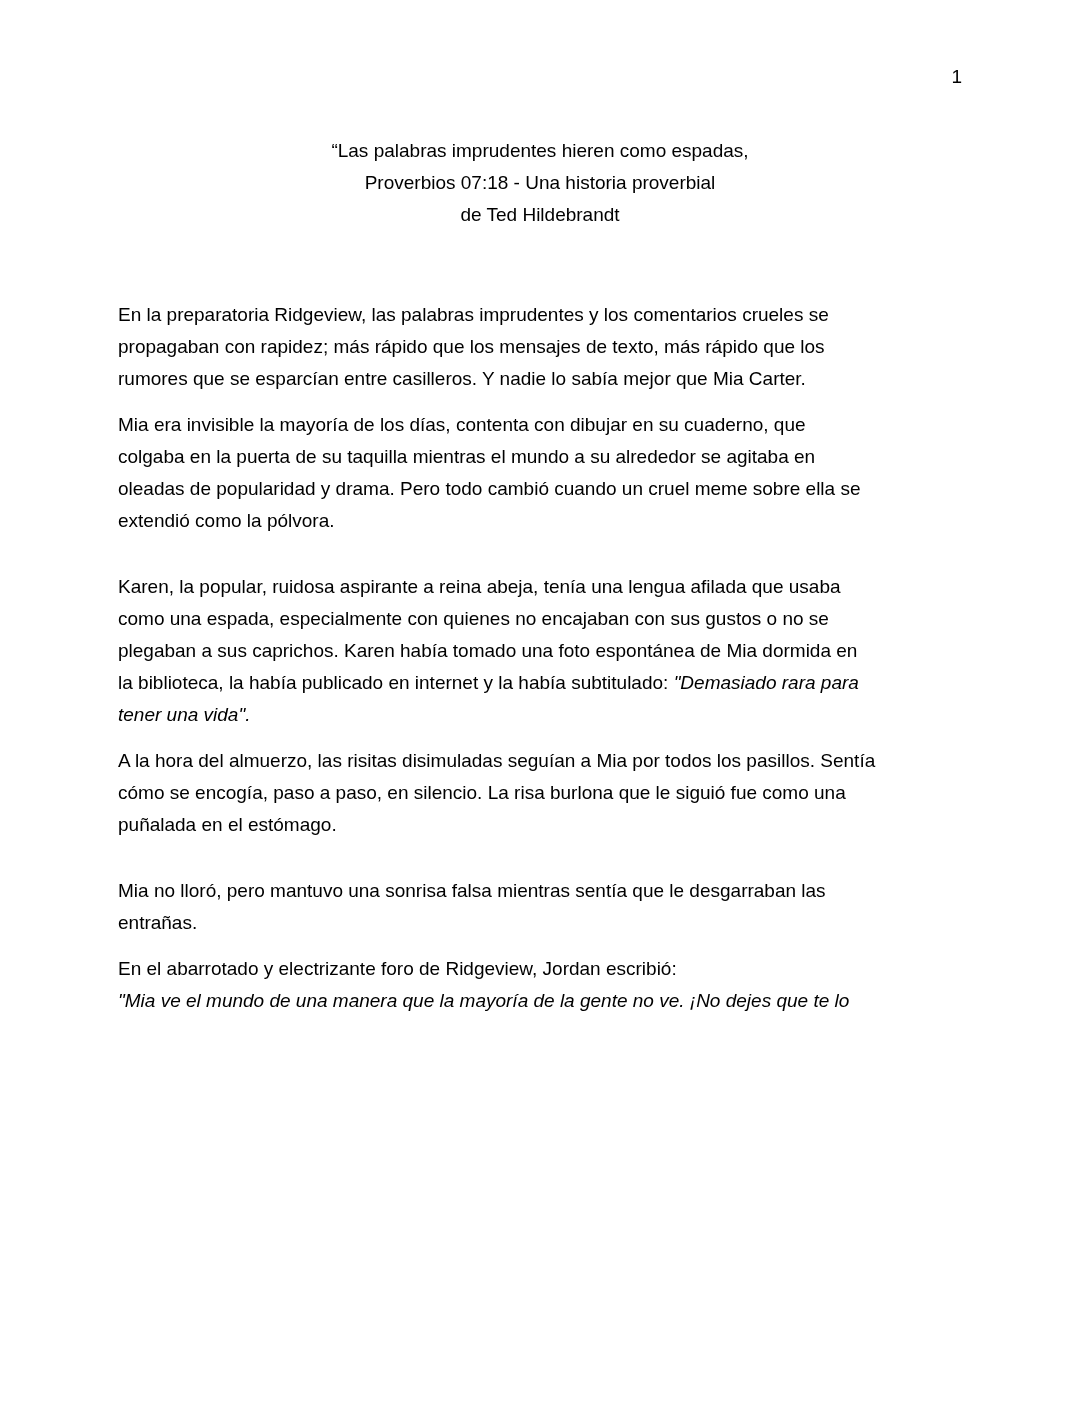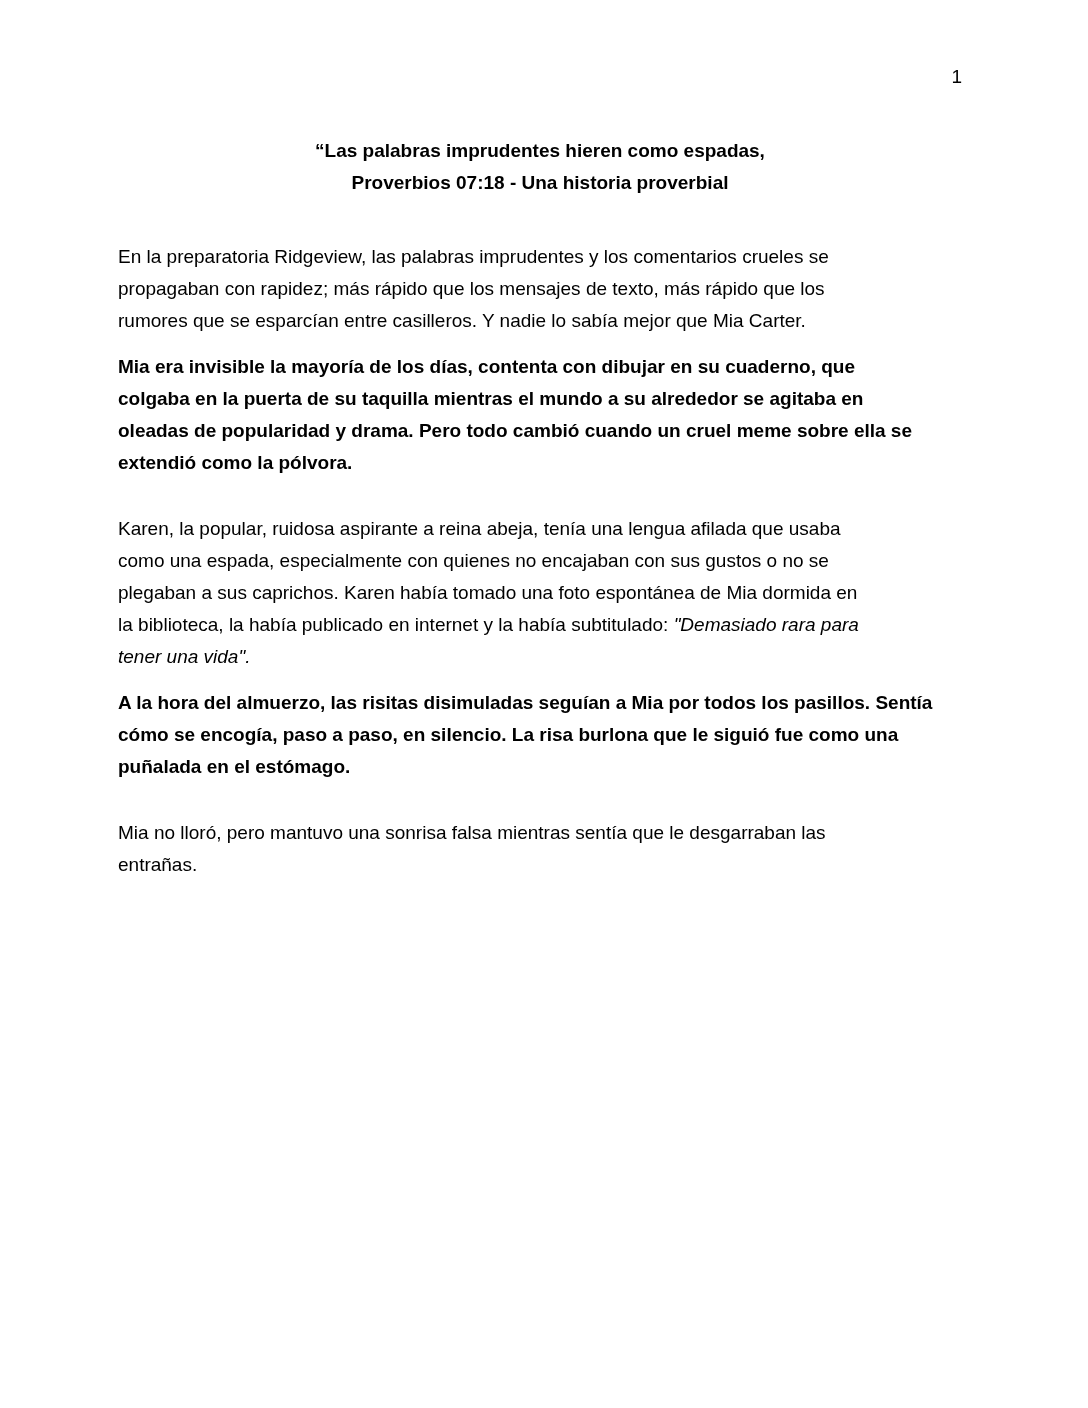--- a/index.html
+++ b/index.html
@@ -19,49 +19,50 @@
     overflow: hidden;
   }
   .page-number {
     font-size: 19px;
     line-height: 32px;
     text-align: right;
   }
   .title-block {
     margin-top: 42px;
     text-align: center;
-    font-weight: bold;
+    font-weight: normal;
     font-size: 19px;
     line-height: 32px;
   }
   .title-line {
     white-space: pre;
   }
   .body-text {
-    margin-top: 42px;
+    margin-top: 68px;
   }
   .para {
     margin: 0;
     font-size: 19px;
     line-height: 32px;
     white-space: pre;
   }
-  .para.gap-normal { margin-top: 14px; font-weight: bold; }
+  .para.gap-normal { margin-top: 14px; }
   .para.gap-large  { margin-top: 34px; }
   .para .italic { font-style: italic; }
 </style>
 </head>
 <body>
 
 <div class="page">
   <div class="page-number">1</div>
 
   <header class="title-block">
     <div class="title-line">“Las palabras imprudentes hieren como espadas,</div>
     <div class="title-line">Proverbios 07:18 - Una historia proverbial</div>
+    <div class="title-line">de Ted Hildebrandt</div>
   </header>
 
   <main class="body-text">
     <div id="paragraph-list">
         <p class="para"><span class="">En la preparatoria Ridgeview, las palabras imprudentes y los comentarios crueles se
 propagaban con rapidez; más rápido que los mensajes de texto, más rápido que los
 rumores que se esparcían entre casilleros. Y nadie lo sabía mejor que Mia Carter.</span></p>
         <p class="para gap-normal"><span class="">Mia era invisible la mayoría de los días, contenta con dibujar en su cuaderno, que
 colgaba en la puerta de su taquilla mientras el mundo a su alrededor se agitaba en
 oleadas de popularidad y drama. Pero todo cambió cuando un cruel meme sobre ella se
@@ -69,15 +70,17 @@
         <p class="para gap-large"><span class="">Karen, la popular, ruidosa aspirante a reina abeja, tenía una lengua afilada que usaba
 como una espada, especialmente con quienes no encajaban con sus gustos o no se
 plegaban a sus caprichos. Karen había tomado una foto espontánea de Mia dormida en
 la biblioteca, la había publicado en internet y la había subtitulado: </span><span class="italic">"Demasiado rara para
 tener una vida".</span></p>
         <p class="para gap-normal"><span class="">A la hora del almuerzo, las risitas disimuladas seguían a Mia por todos los pasillos. Sentía
 cómo se encogía, paso a paso, en silencio. La risa burlona que le siguió fue como una
 puñalada en el estómago.</span></p>
         <p class="para gap-large"><span class="">Mia no lloró, pero mantuvo una sonrisa falsa mientras sentía que le desgarraban las
 entrañas.</span></p>
+        <p class="para gap-normal"><span class="">En el abarrotado y electrizante foro de Ridgeview, Jordan escribió:
+</span><span class="italic">"Mia ve el mundo de una manera que la mayoría de la gente no ve. ¡No dejes que te lo</span></p>
       </div>
   </main>
 </div>
 
 </body></html>

